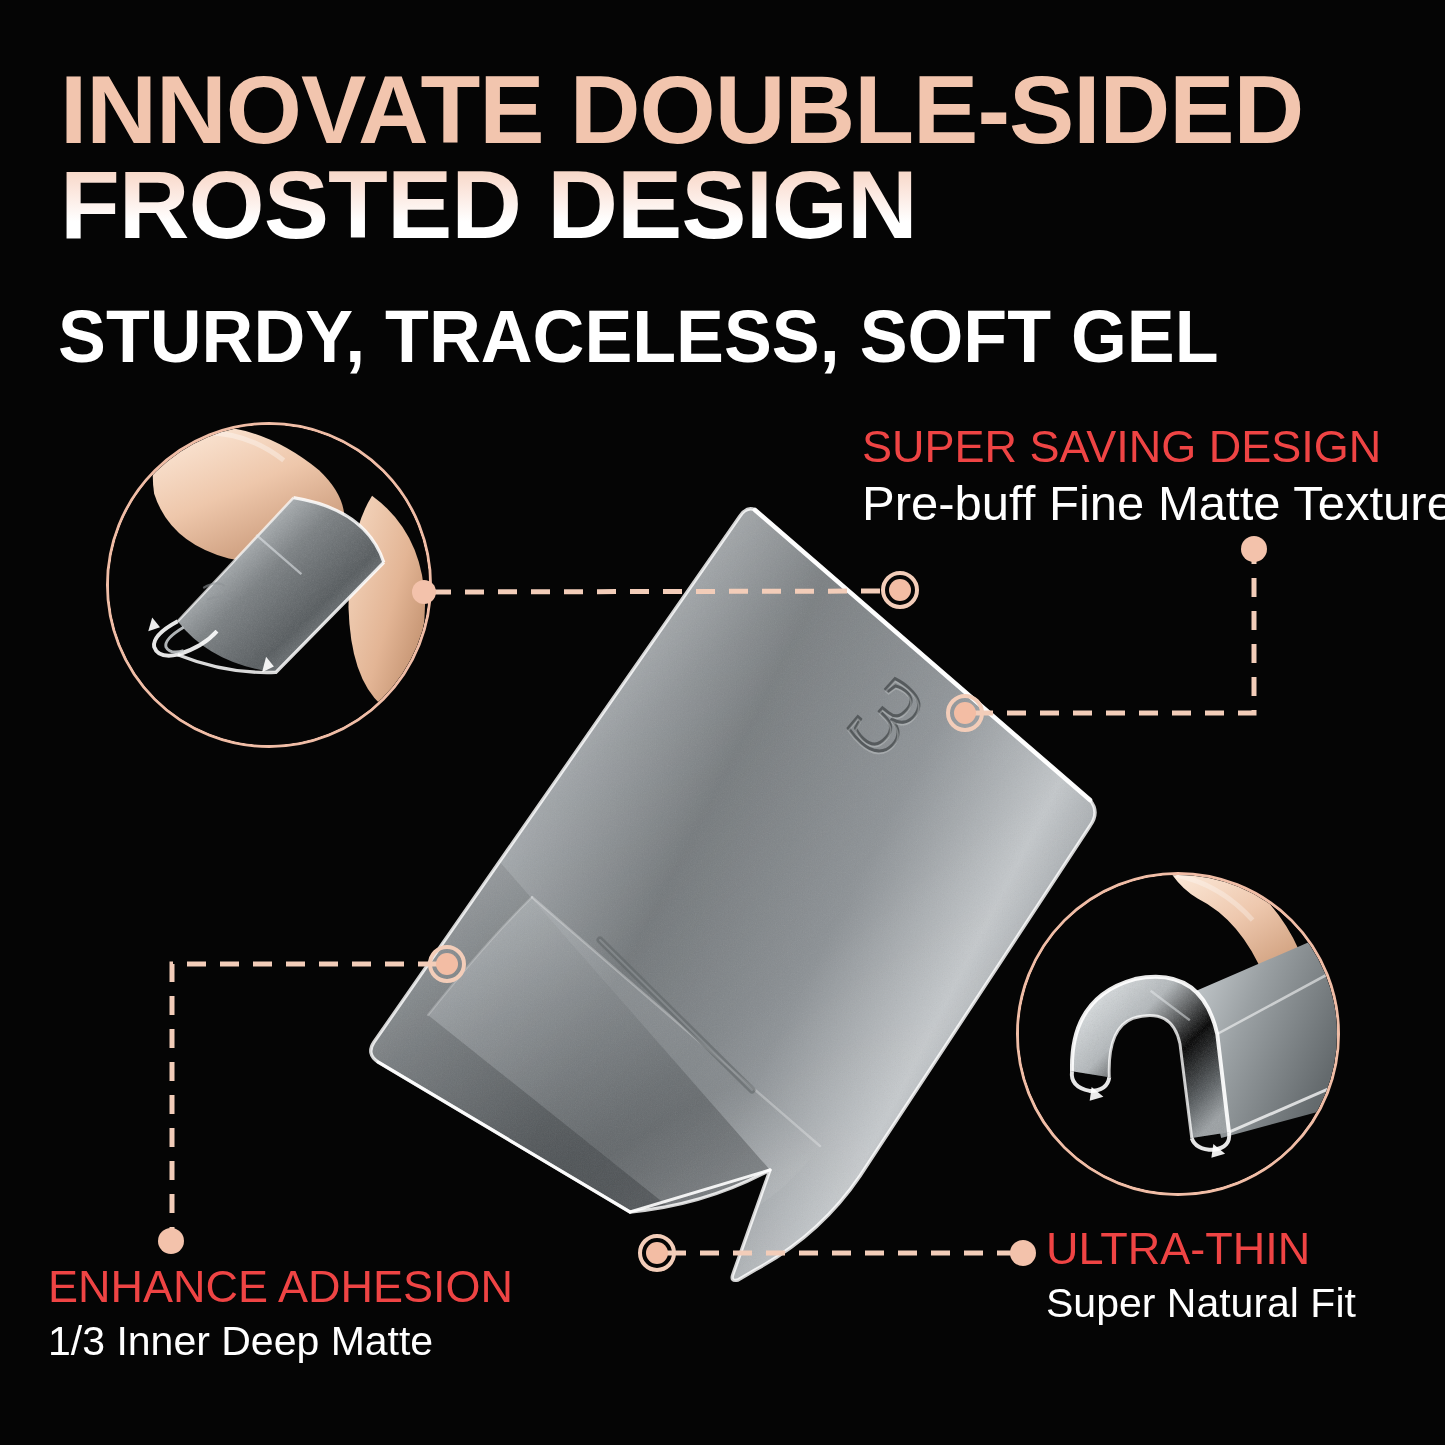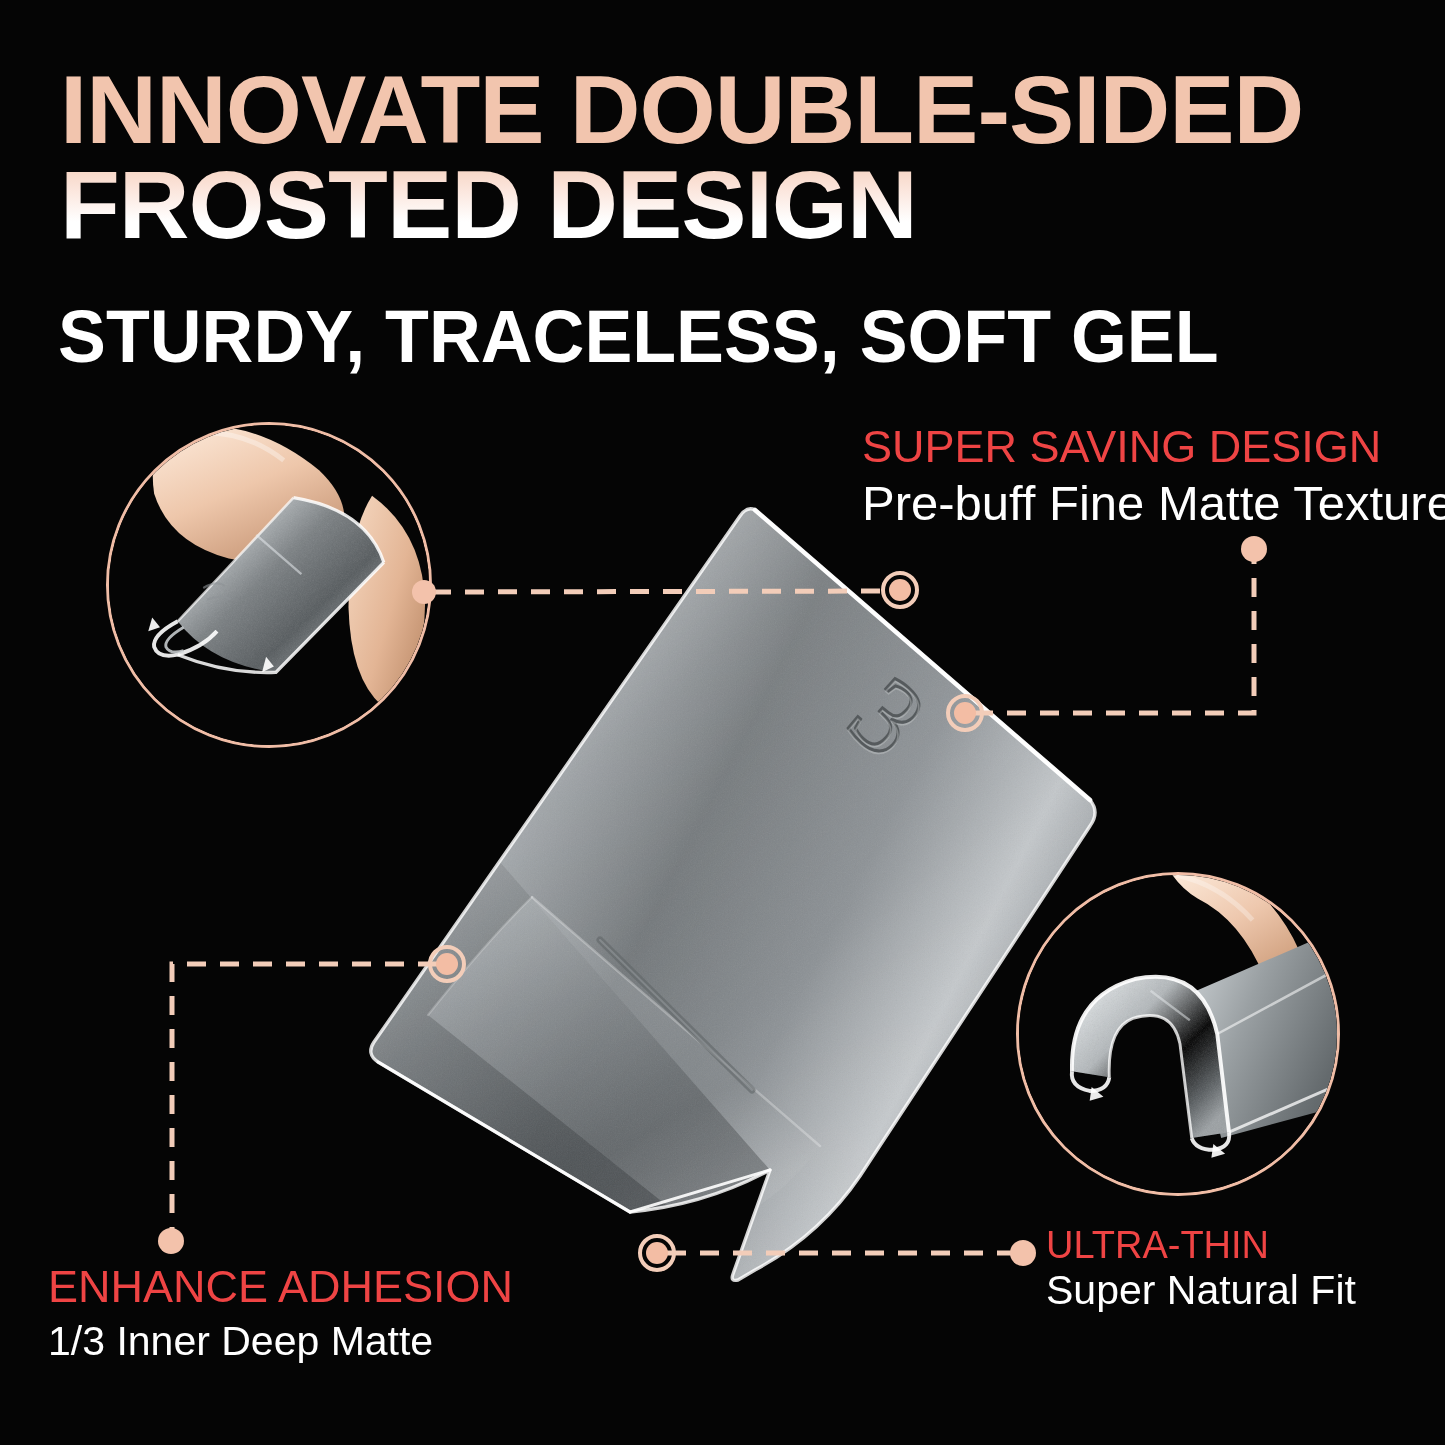--- a/index.html
+++ b/index.html
@@ -92,22 +92,22 @@
 
   #co-thick-front { left:92px; top:780px; }
   #co-thick-front .c-title { font-size:45px; }
   #co-thick-front .c-sub   { font-size:41px; margin-top:8px; }
 
   #co-enhance-adhesion { left:48px; top:1252px; }
   #co-enhance-adhesion .c-title { font-size:45px;margin-top:12px; }
   #co-enhance-adhesion .c-sub   { font-size:41px; margin-top:9px; }
 
   #co-ultra-thin { left:1046px; top:1226px; }
-  #co-ultra-thin .c-title { font-size:38px; }
-  #co-ultra-thin .c-sub   { font-size:41px; margin-top:3px; }
+  #co-ultra-thin .c-title { font-size:45px; }
+  #co-ultra-thin .c-sub   { font-size:41px; margin-top:9px; }
 
   
   #connectors {
     position:absolute; left:0; top:0;
     width:1445px; height:1445px;
     pointer-events:none;
   }
   #connectors .lead {
     fill:none;
     stroke:#f3cdb9;

